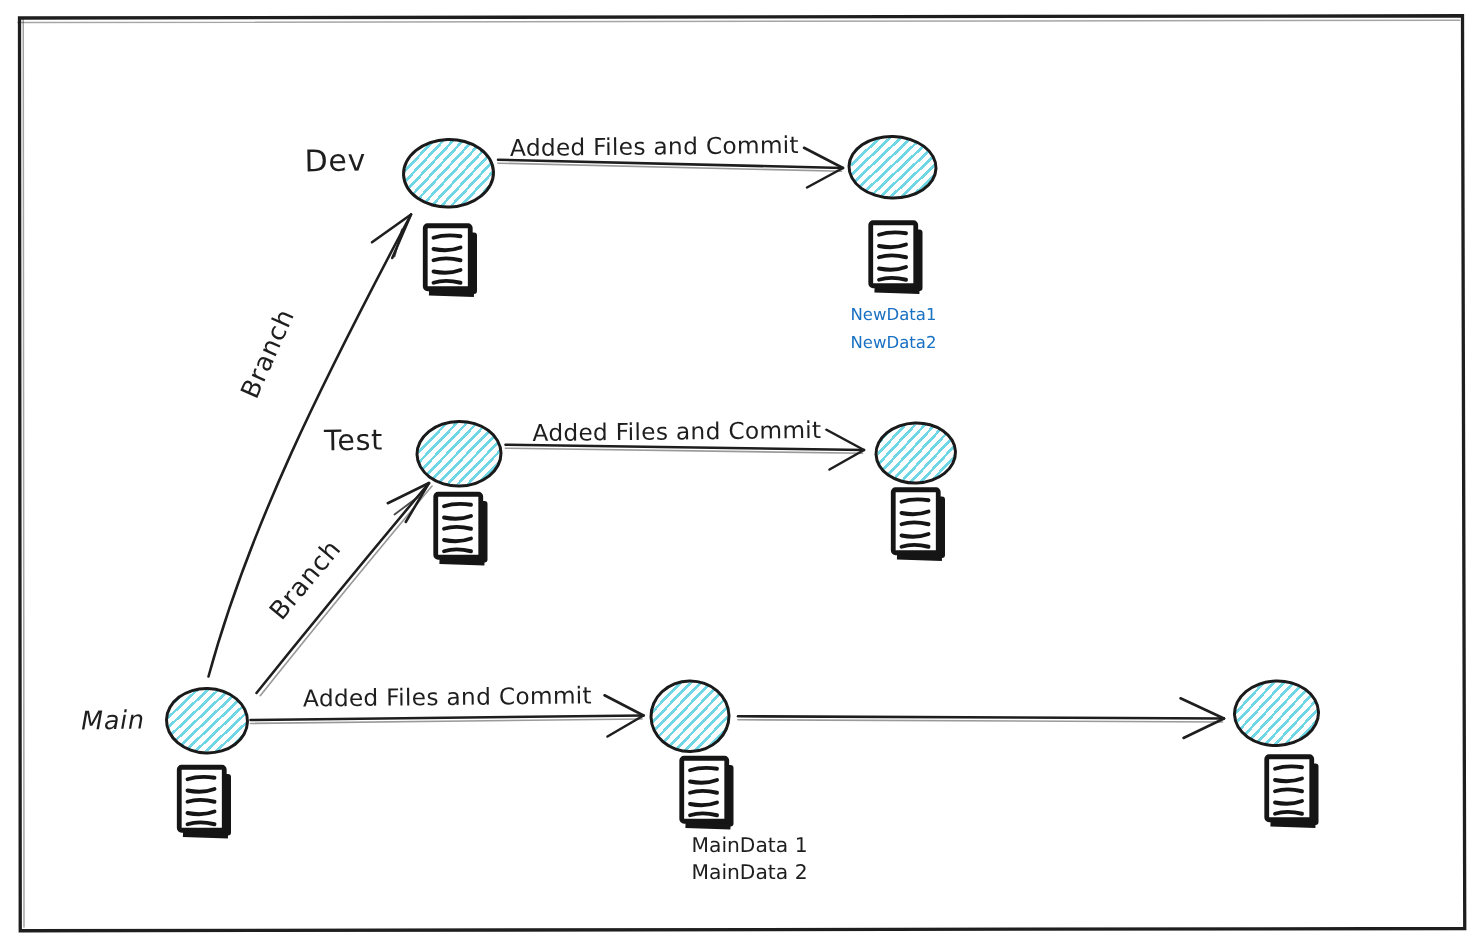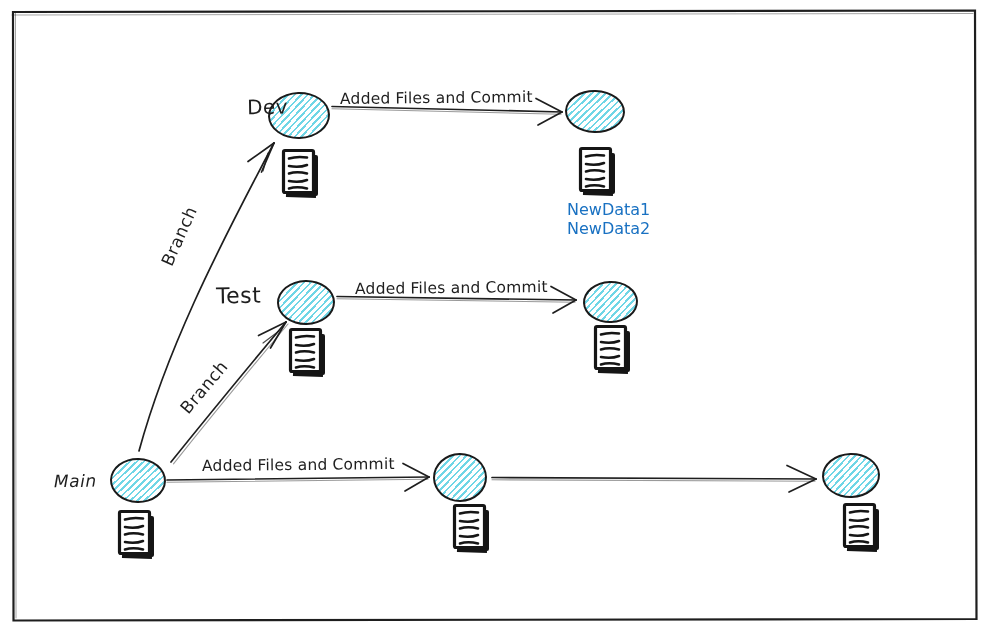--- a/index.html
+++ b/index.html
@@ -18,21 +18,21 @@
       #6fd6e6 3px, #6fd6e6 4.8px);
     box-sizing:border-box;
   }
   .r1{transform:rotate(-2deg);} .r2{transform:rotate(1.5deg);} .r3{transform:rotate(-1deg);}
 
   
   .txt{position:absolute;white-space:nowrap;}
   .node-label{font-size:20px;letter-spacing:.5px;transform:rotate(-1deg);}
   .edge-label{font-size:15.5px;text-align:center;letter-spacing:.2px;transform:rotate(-0.6deg);}
   .rot-label{font-size:17px;letter-spacing:.5px;transform-origin:center;}
-  .data-lines{font-size:16px;line-height:19px;}
+  .data-lines{font-size:11px;line-height:19px;}
   .blue{color:#1971c2;}
   .black{color:#1e1e1e;font-size:13.5px;line-height:18px;}
 </style>
 </head>
 <body>
 
 <div class="stage">
 
   <svg class="layer" viewBox="0 0 988 631" aria-hidden="true">
     <defs>
@@ -112,29 +112,33 @@
   </svg>
 
   <div class="node r1" style="left:268px;top:92px;width:62px;height:47px;"></div>
   <div class="node r2" style="left:565px;top:90px;width:60px;height:43px;"></div>
   <div class="node r3" style="left:277px;top:280px;width:58px;height:45px;"></div>
   <div class="node r1" style="left:583px;top:281px;width:55px;height:42px;"></div>
   <div class="node r2" style="left:110px;top:458px;width:56px;height:45px;"></div>
   <div class="node r3" style="left:433px;top:453px;width:54px;height:49px;"></div>
   <div class="node r1" style="left:822px;top:453px;width:58px;height:45px;"></div>
 
-  <div class="txt node-label" style="left:203px;top:95px;margin-left:44px;">Dev</div>
-  <div class="txt node-label" style="left:216px;top:283px;font-size:22px;text-align:center;">Test</div>
+  <div class="txt node-label" style="left:203px;top:95px;">Dev</div>
+  <div class="txt node-label" style="left:216px;top:283px;font-size:19px;text-align:center;">Test</div>
   <div class="txt node-label" style="left:54px;top:471px;font-size:17px;font-style:italic;">Main</div>
 
   <div class="txt edge-label" style="left:340px;top:89px;width:188px;">Added Files and Commit</div>
   <div class="txt edge-label" style="left:355px;top:279px;width:188px;">Added Files and Commit</div>
   <div class="txt edge-label" style="left:202px;top:456px;width:188px;">Added Files and Commit</div>
 
   <div class="txt rot-label" style="left:179px;top:236px;transform:translate(-50%,-50%) rotate(-66deg);">Branch</div>
   <div class="txt rot-label" style="left:204px;top:387px;transform:translate(-50%,-50%) rotate(-50deg);">Branch</div>
 
   <div class="txt data-lines blue" style="left:567px;top:200px;">
     <div>NewData1</div>
     <div>NewData2</div>
   </div>
+  <div class="txt data-lines black" style="left:461px;top:555px;">
+    <div>MainData 1</div>
+    <div>MainData 2</div>
+  </div>
 
 </div>
 
 </body></html>

